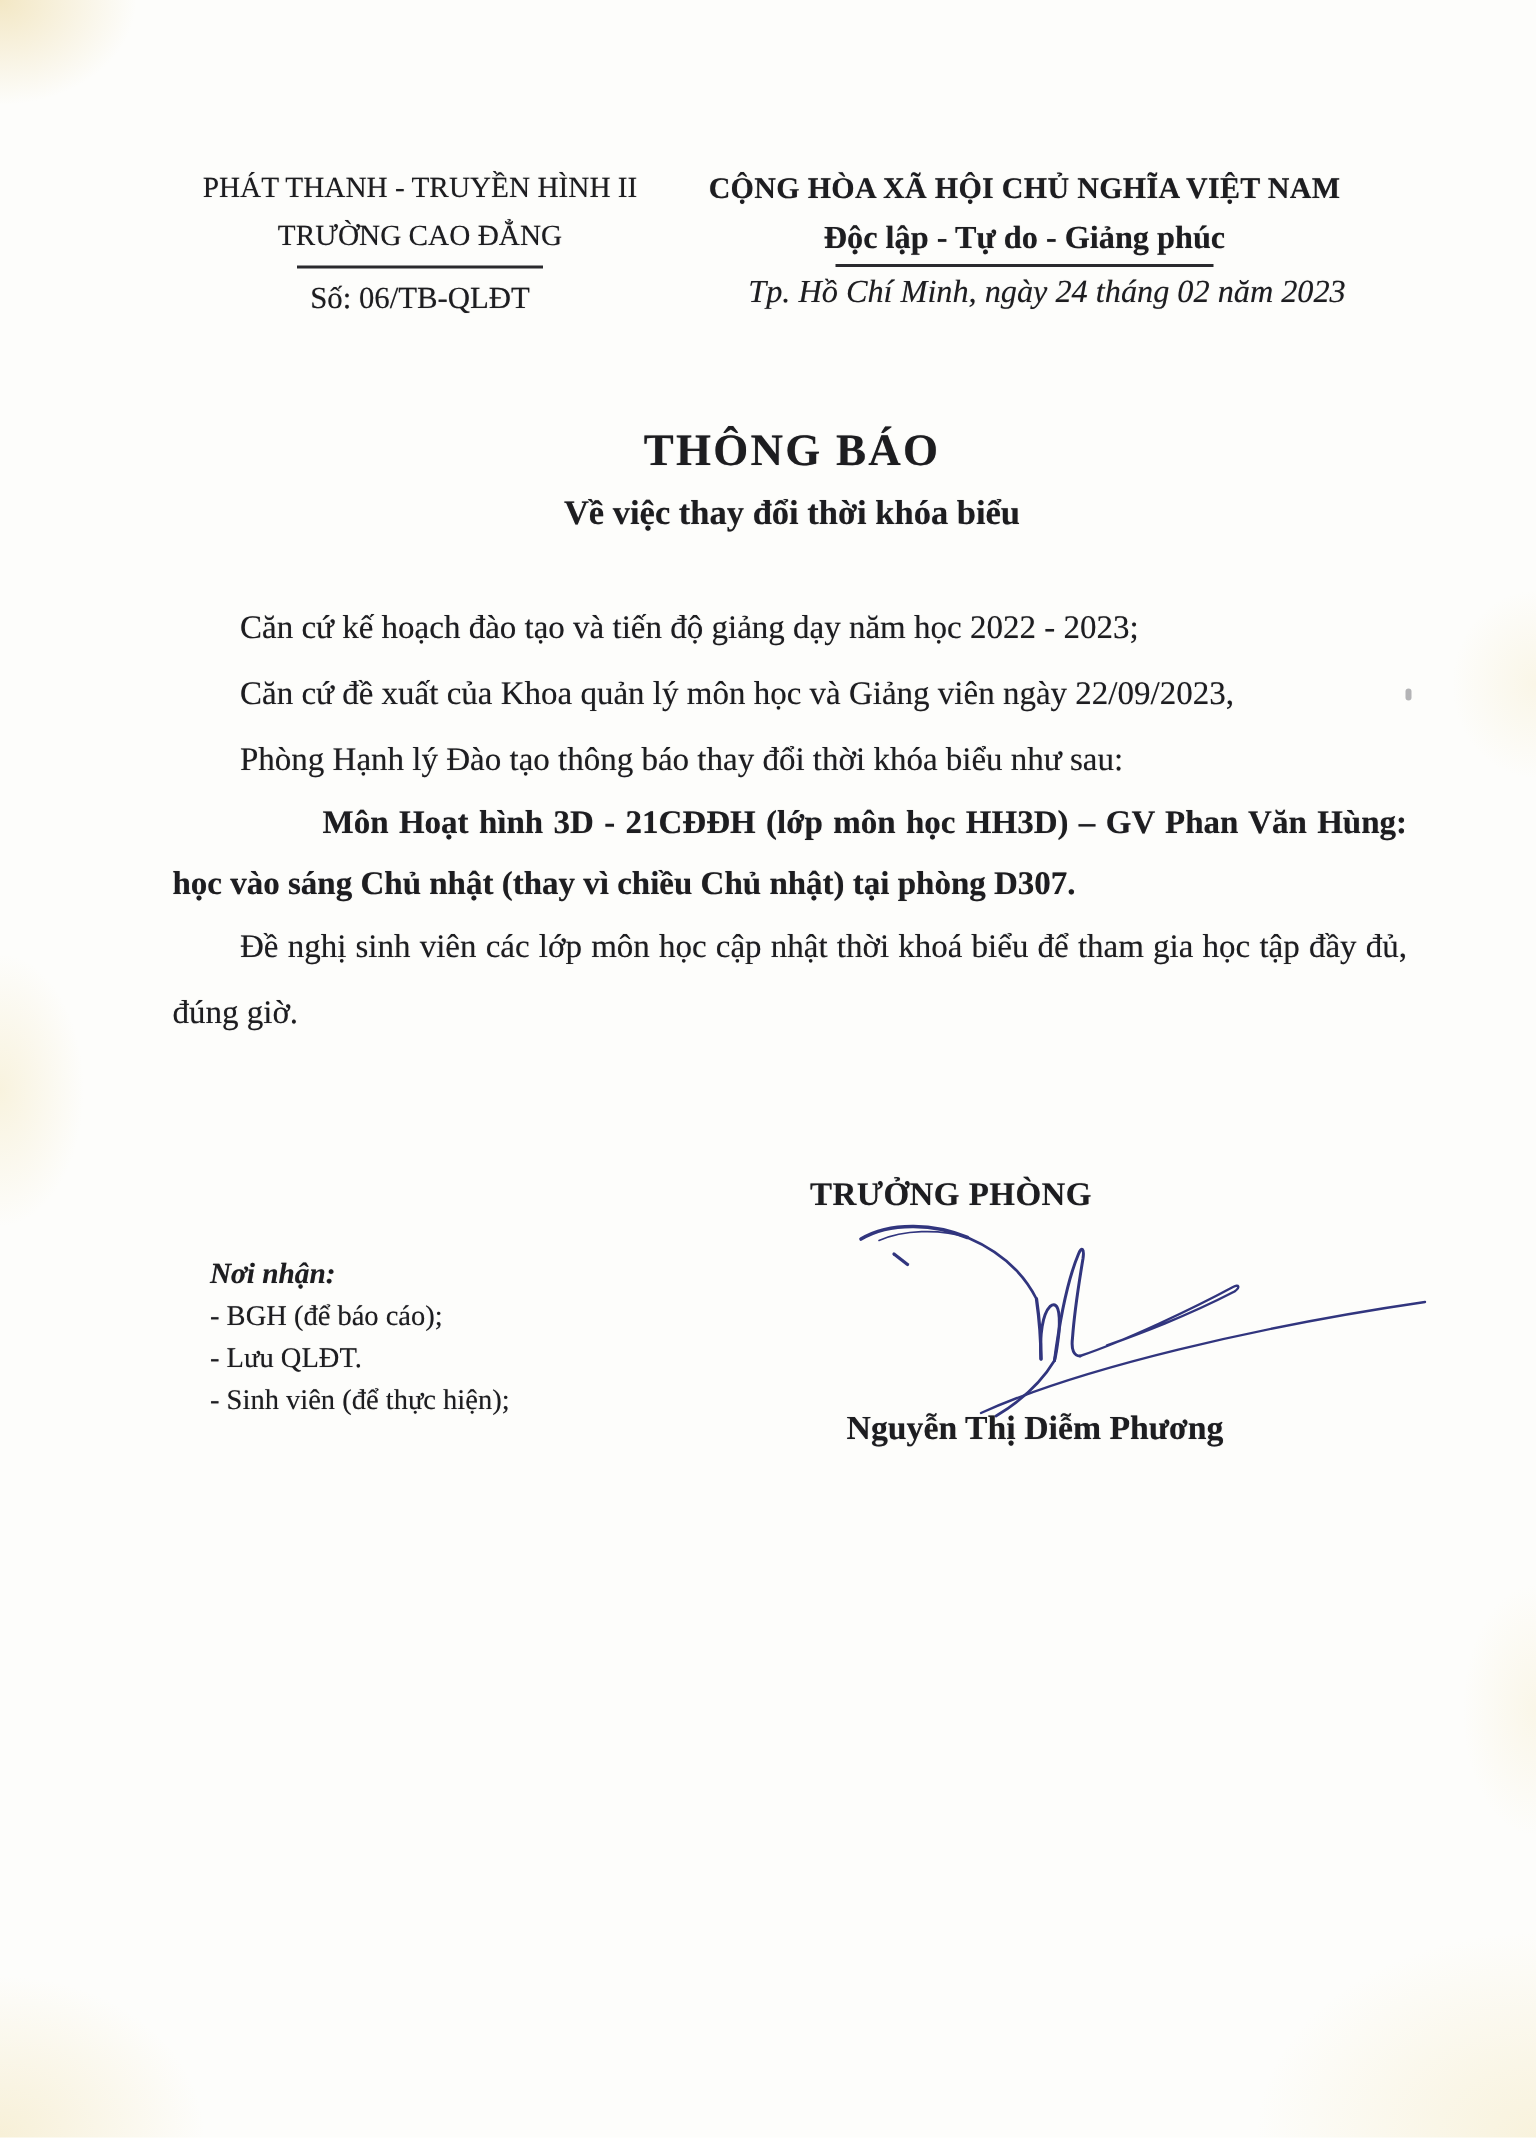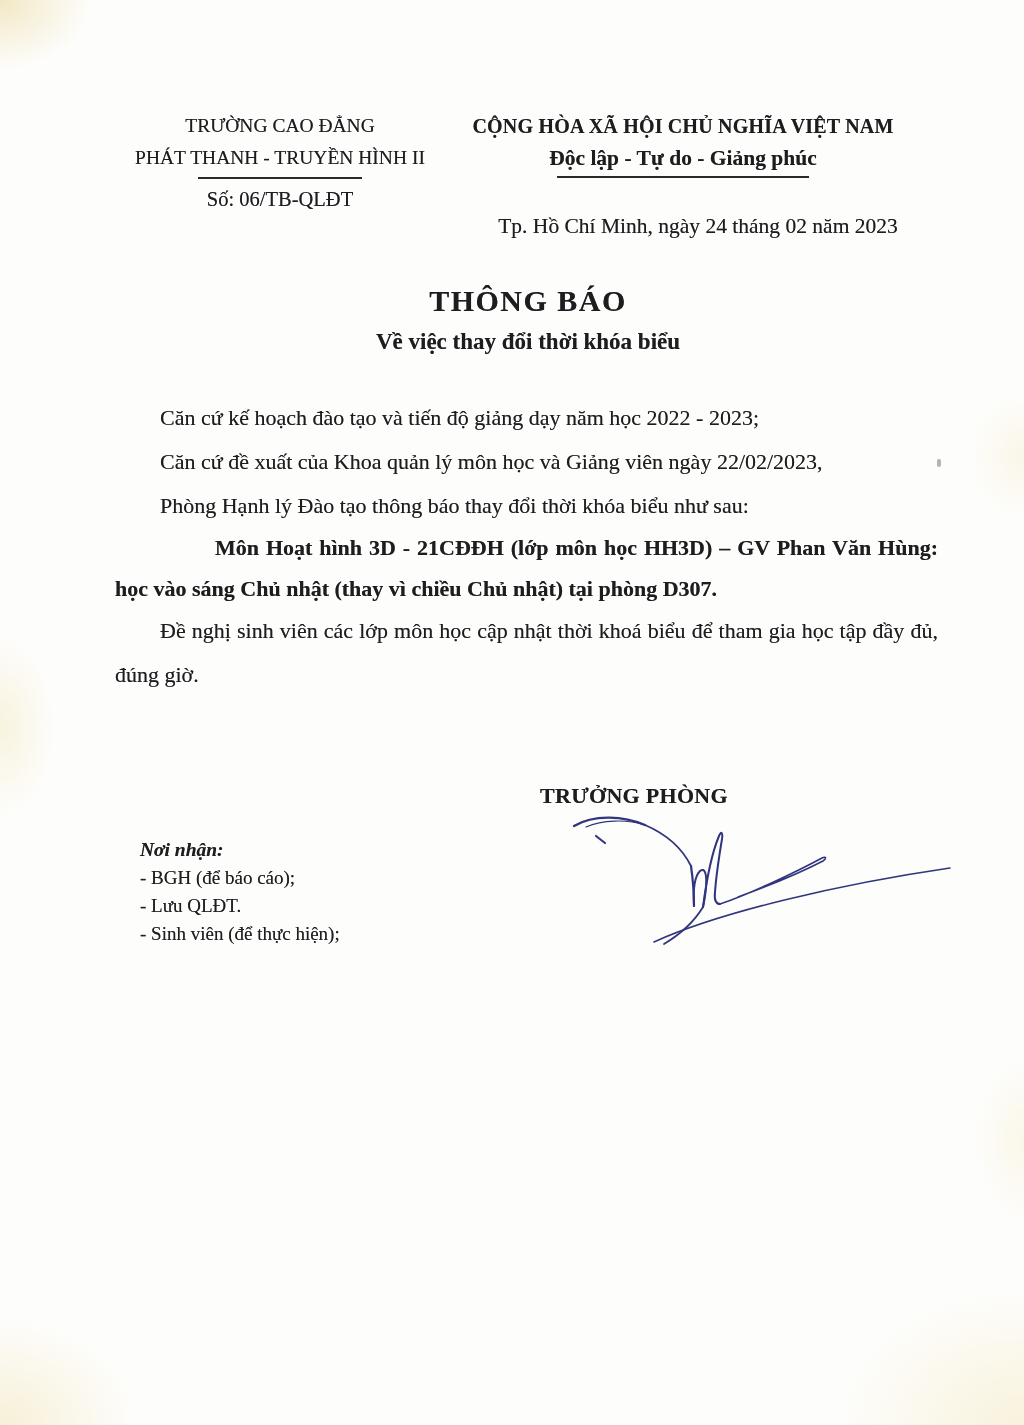--- a/index.html
+++ b/index.html
@@ -40,22 +40,22 @@
     position: absolute; left: 448px; top: 110px; width: 470px;
     text-align: center; line-height: 32px;
   }
   .header-right .national-motto1 { font-weight: bold; font-size: 20px; letter-spacing: 0.2px; }
   .header-right .national-motto2 { font-weight: bold; font-size: 21.5px; }
   .header-right .rule {
     width: 252px; height: 0; margin: 2px auto 0 auto;
     border-top: 2px solid #2a2a2e;
   }
   .header-right .date-line {
-    margin-top: 32px; padding-left: 30px;
-    font-size: 21.5px;
+    padding-left: 30px;
+    font-style: italic; font-size: 21.5px;
   }
 
   
   .title-block {
     position: absolute; left: 28px; top: 283px; width: 1000px;
     text-align: center;
   }
   .doc-title { font-size: 30px; font-weight: bold; letter-spacing: 1.5px; line-height: 36px; }
   .doc-subtitle { font-size: 23px; font-weight: bold; line-height: 36px; margin-top: 5px; }
 
@@ -95,61 +95,62 @@
     position: absolute; left: 937px; top: 459px; width: 4px; height: 8px;
     background: rgba(120,120,125,0.55); border-radius: 2px;
   }
 </style>
 </head>
 <body>
 
 <div class="page">
 
   <div class="header-left scan-text">
+    <div>PHÁT THANH - TRUYỀN HÌNH II</div>
     <div>TRƯỜNG CAO ĐẲNG</div>
-    <div>PHÁT THANH - TRUYỀN HÌNH II</div>
     <div class="rule"></div>
     <div class="doc-number">Số: 06/TB-QLĐT</div>
   </div>
 
   <div class="header-right scan-text">
     <div class="national-motto1">CỘNG HÒA XÃ HỘI CHỦ NGHĨA VIỆT NAM</div>
     <div class="national-motto2">Độc lập - Tự do - Giảng phúc</div>
     <div class="rule"></div>
     <div class="date-line">Tp. Hồ Chí Minh, ngày 24 tháng 02 năm 2023</div>
   </div>
 
   <div class="title-block scan-text">
     <div class="doc-title">THÔNG BÁO</div>
     <div class="doc-subtitle">Về việc thay đổi thời khóa biểu</div>
   </div>
 
   <div class="body-block scan-text">
     <p class="p1 para-indent">Căn cứ kế hoạch đào tạo và tiến độ giảng dạy năm học 2022 - 2023;</p>
-    <p class="p2 para-indent">Căn cứ đề xuất của Khoa quản lý môn học và Giảng viên ngày 22/02/2023,</p>
+    <p class="p2 para-indent">Căn cứ đề xuất của Khoa quản lý môn học và Giảng viên ngày 22/09/2023,</p>
     <p class="p3 para-indent">Phòng Hạnh lý Đào tạo thông báo thay đổi thời khóa biểu như sau:</p>
     <p class="p4"><span>Môn </span><b>Hoạt hình 3D - 21CĐĐH</b><span> (lớp môn học </span><b>HH3D</b><span>) – GV Phan Văn Hùng: học vào sáng Chủ nhật (thay vì chiều Chủ nhật) tại phòng D307.</span></p>
     <p class="p5 para-indent">Đề nghị sinh viên các lớp môn học cập nhật thời khoá biểu để tham gia học tập đầy đủ, đúng giờ.</p>
   </div>
 
   <div class="signer-title-block scan-text">TRƯỞNG PHÒNG</div>
 
   <svg class="signature-svg" width="400" height="150" viewBox="0 0 400 150" fill="none" xmlns="http://www.w3.org/2000/svg">
     <path class="ink" d="M 14,26 C 34,14 64,16 85,25" stroke-width="2.4" stroke-linecap="round" stroke="#31357e"></path>
     <path class="ink" d="M 85,25 C 66,19 42,20 26,27" stroke-width="1.1" stroke-linecap="round" stroke="#31357e"></path>
     <path class="ink" d="M 36,36 l 9,7" stroke-width="2.2" stroke-linecap="round" stroke="#31357e"></path>
     <path class="ink" d="M 85,25 C 106,34 122,48 131,66" stroke-width="1.8" stroke-linecap="round" stroke="#31357e"></path>
     <path class="ink" d="M 131,66 C 133,80 134,94 134,106" stroke-width="2.2" stroke-linecap="round" stroke="#31357e"></path>
     <path class="ink" d="M 134,106 C 133,90 135,76 140,71 C 145,67 147,74 146,88 C 145,97 144,103 143,107" stroke-width="2" stroke-linecap="round" stroke="#31357e"></path>
     <path class="ink" d="M 143,107 C 146,84 151,55 159,36 C 161,31 163,32 162,39 C 159,57 156,78 155,92 C 154,100 156,104 160,104" stroke-width="2" stroke-linecap="round" stroke="#31357e"></path>
     <path class="ink" d="M 160,104 C 190,94 236,72 262,58 C 266,56 267,58 263,61 C 230,78 200,89 178,97" stroke-width="1.6" stroke-linecap="round" stroke="#31357e"></path>
     <path class="ink" d="M 94,142 C 160,112 280,84 390,68" stroke-width="1.6" stroke-linecap="round" stroke="#31357e"></path>
     <path class="ink" d="M 143,107 C 134,122 119,135 104,144" stroke-width="1.8" stroke-linecap="round" stroke="#31357e"></path>
   </svg>
 
+  <div class="signer-name-block scan-text">Nguyễn Thị Diễm Phương</div>
 
   <div class="recipients-block scan-text">
     <div class="recipients-label">Nơi nhận:</div>
     <div>- BGH (để báo cáo);</div>
     <div>- Lưu QLĐT.</div>
     <div>- Sinh viên (để thực hiện);</div>
   </div>
 
   <div class="speck"></div>
 

